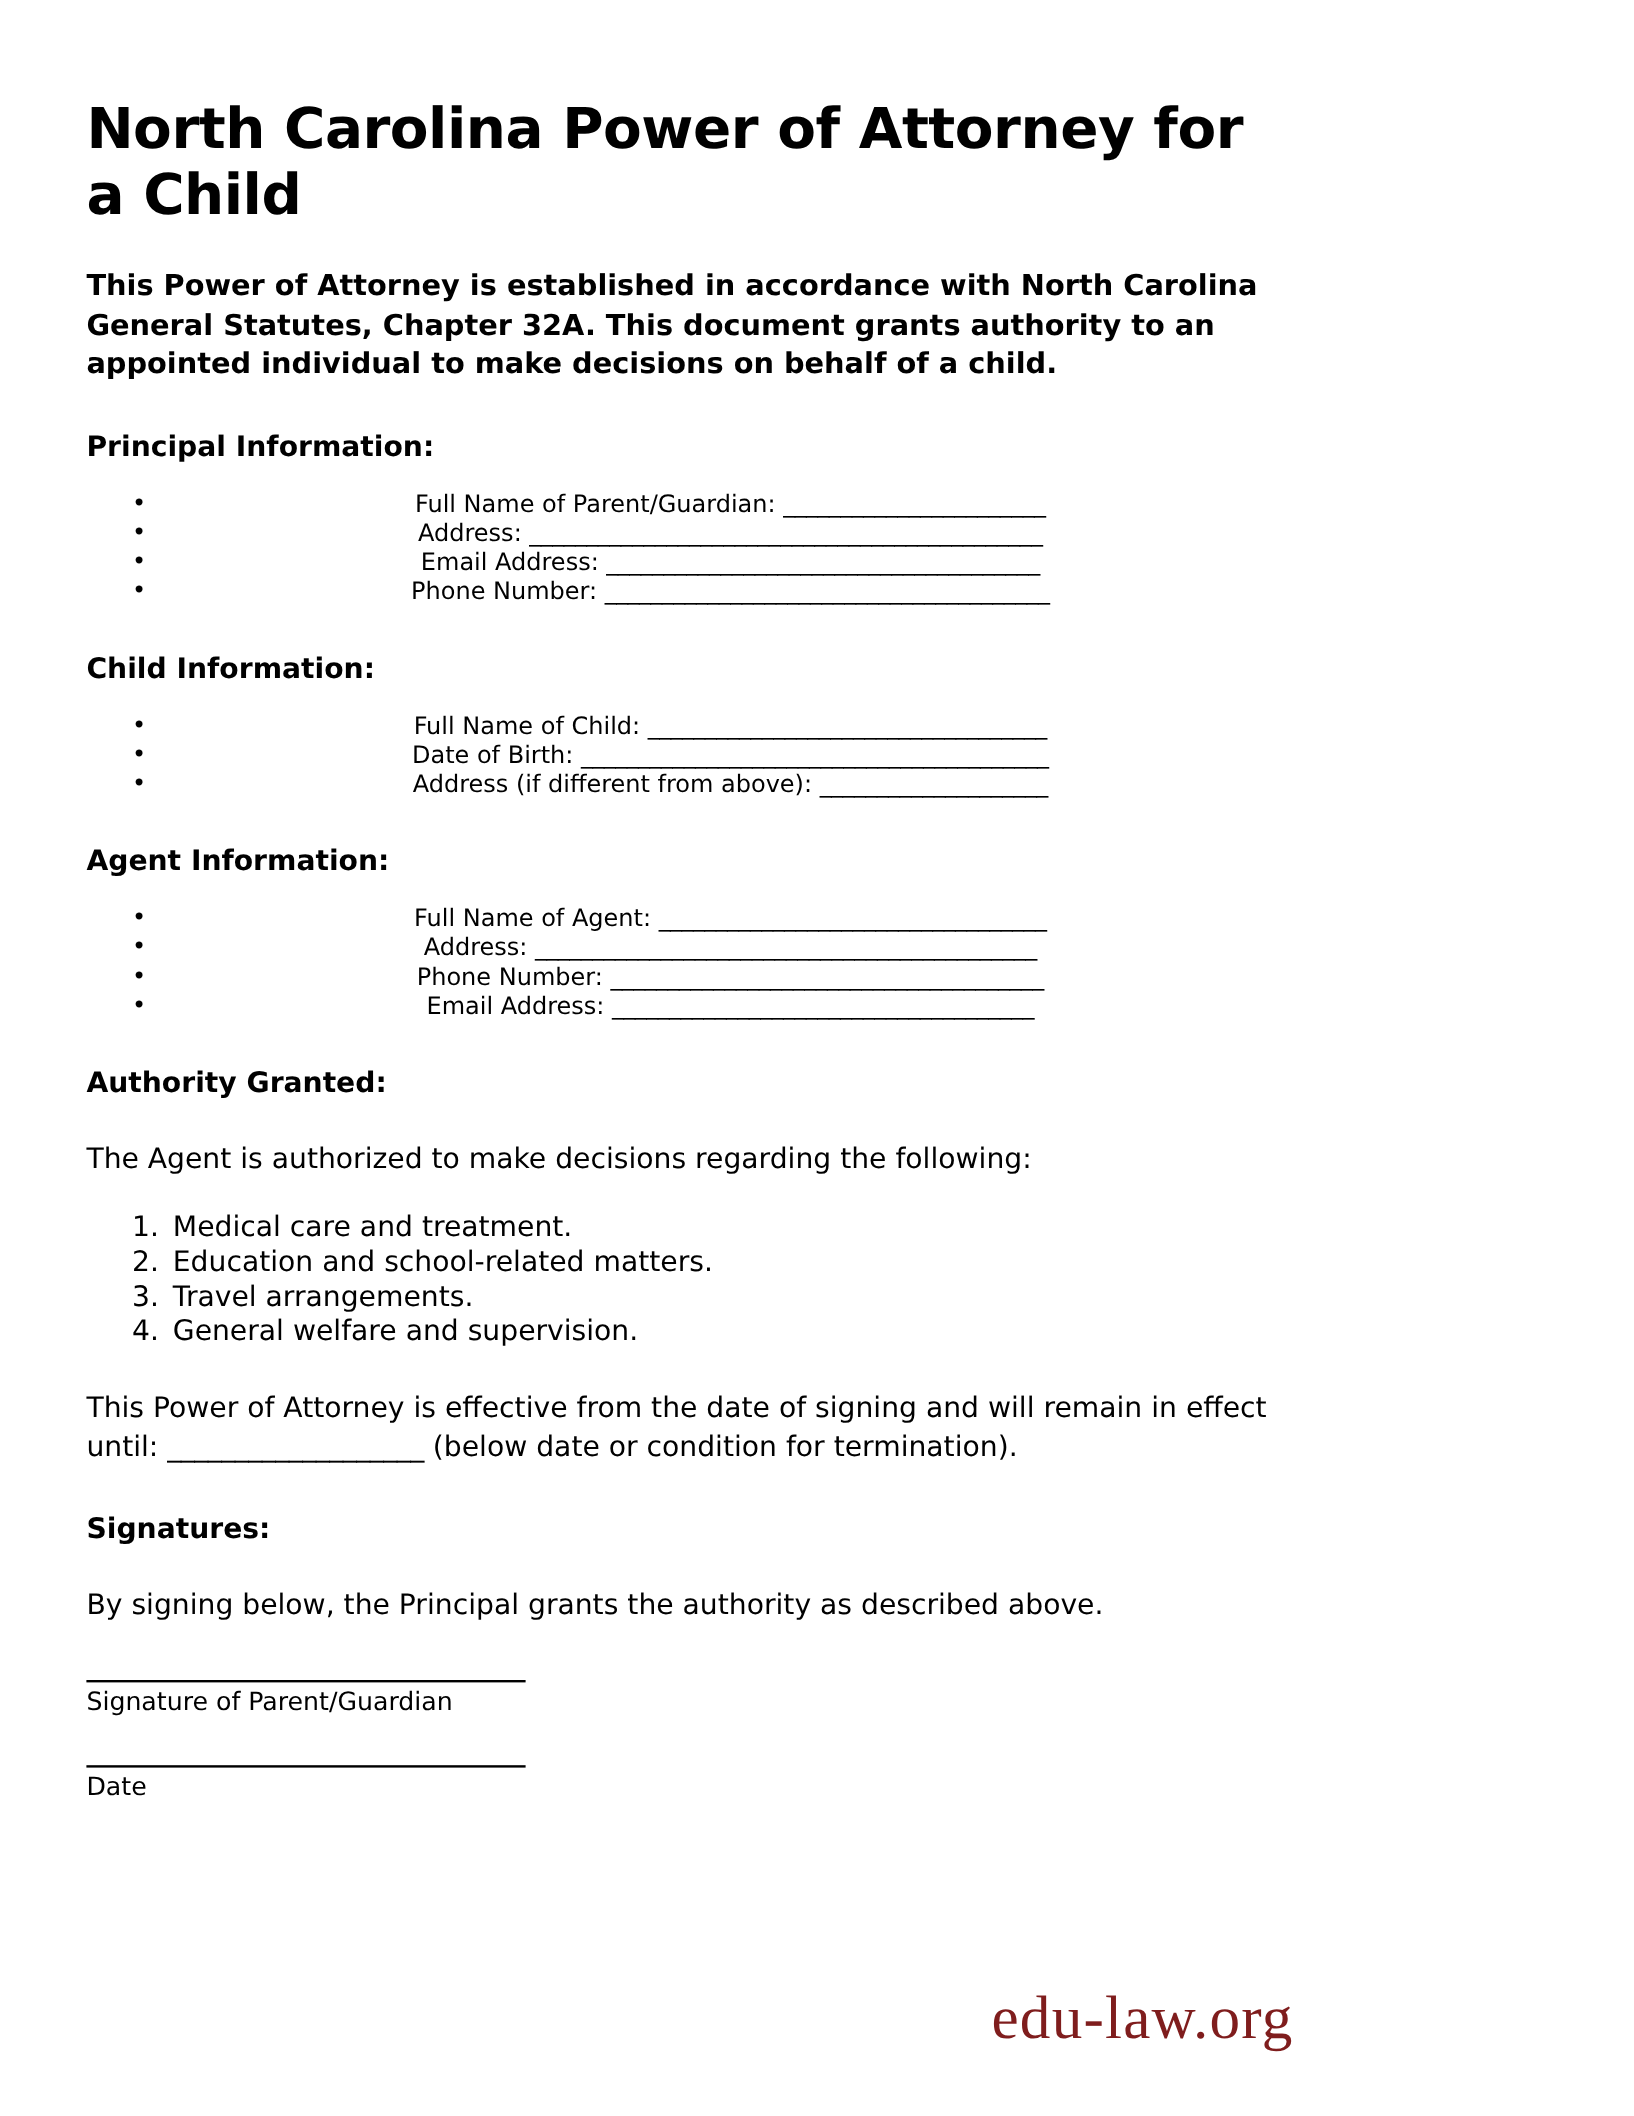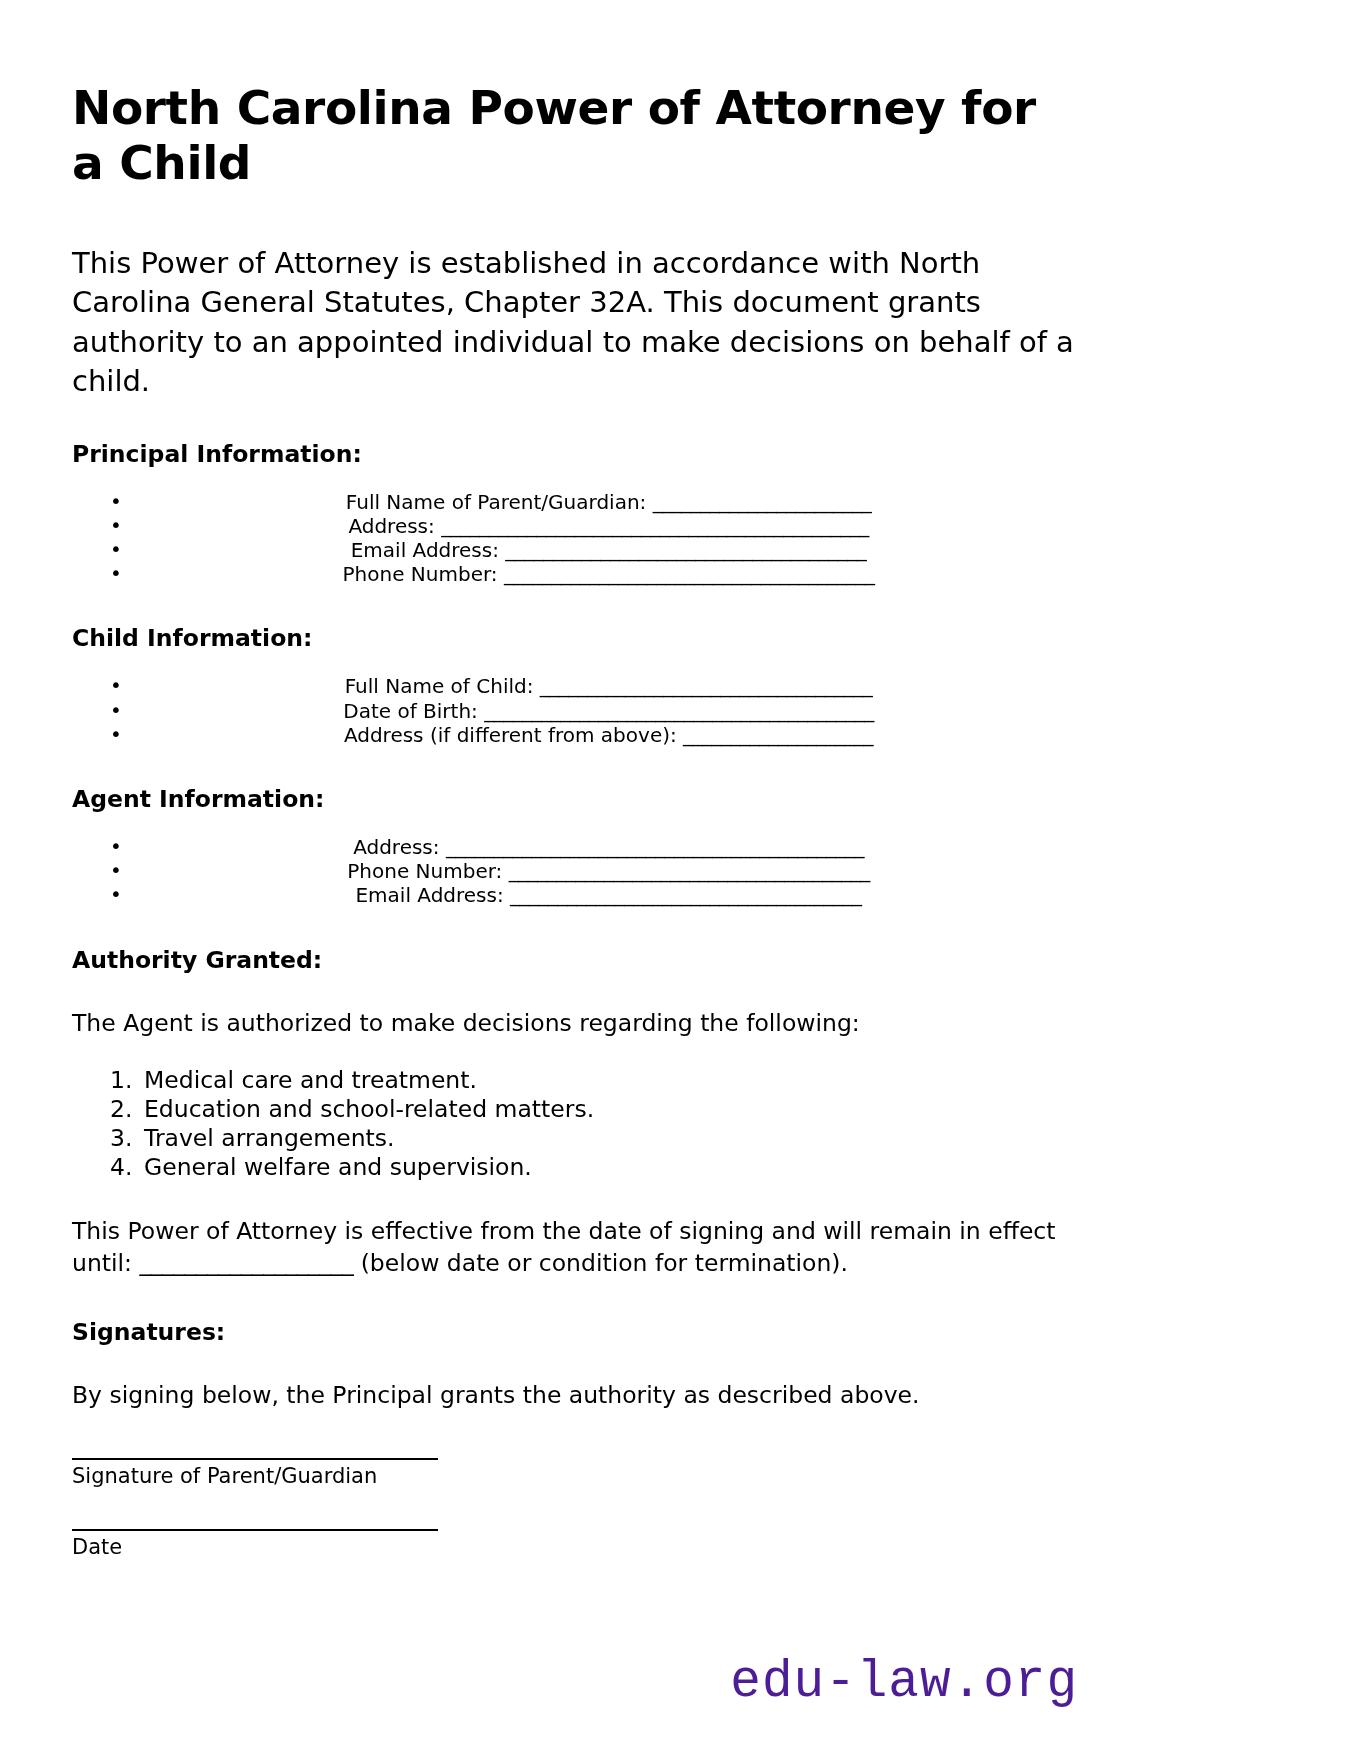--- a/index.html
+++ b/index.html
@@ -30,24 +30,25 @@
     font-size: 47px;
     font-weight: bold;
     line-height: 1.17;
     letter-spacing: -0.4px;
     margin: 0 0 0 0;
     padding-top: 18px;
     max-width: 1070px;
   }
 
   .intro {
-    font-size: 29px;
+    font-size: 24px;
     line-height: 1.36;
-    margin-top: 54px;
+    margin-top: 32px;
     max-width: 1090px;
+    font-weight: bold;
   }
 
   .section-heading {
     font-size: 23.5px;
     font-weight: bold;
     margin-top: 38px;
     margin-bottom: 0;
   }
 
   .field-list {
@@ -122,23 +123,23 @@
   }
   .sig-caption {
     font-size: 21px;
     line-height: 1.25;
   }
 
   .watermark {
     position: absolute;
     right: 78px;
     bottom: 52px;
-    font-family: Liberation Mono, monospace;
+    font-family: Liberation Serif, serif;
     font-size: 51px;
-    color: #4c1d95;
+    color: #7f1d1d;
     letter-spacing: 1px;
     white-space: nowrap;
   }
 </style>
 </head>
 <body>
 
 <div class="page">
 
   <h1 class="doc-title">North Carolina Power of Attorney for a Child</h1>
@@ -155,20 +156,21 @@
 
   <h2 class="section-heading">Child Information:</h2>
   <ul class="field-list">
     <li><span>Full Name of Child:</span> <span class="blank">___________________________________</span></li>
     <li><span>Date of Birth:</span> <span class="blank">_________________________________________</span></li>
     <li><span>Address (if different from above):</span> <span class="blank">____________________</span></li>
   </ul>
 
   <h2 class="section-heading">Agent Information:</h2>
   <ul class="field-list">
+    <li><span>Full Name of Agent:</span> <span class="blank">__________________________________</span></li>
     <li><span>Address:</span> <span class="blank">____________________________________________</span></li>
     <li><span>Phone Number:</span> <span class="blank">______________________________________</span></li>
     <li><span>Email Address:</span> <span class="blank">_____________________________________</span></li>
   </ul>
 
   <h2 class="section-heading">Authority Granted:</h2>
   <p class="body-para">The Agent is authorized to make decisions regarding the following:</p>
   <ol class="numbered-list">
     <li>Medical care and treatment.</li>
     <li>Education and school-related matters.</li>

